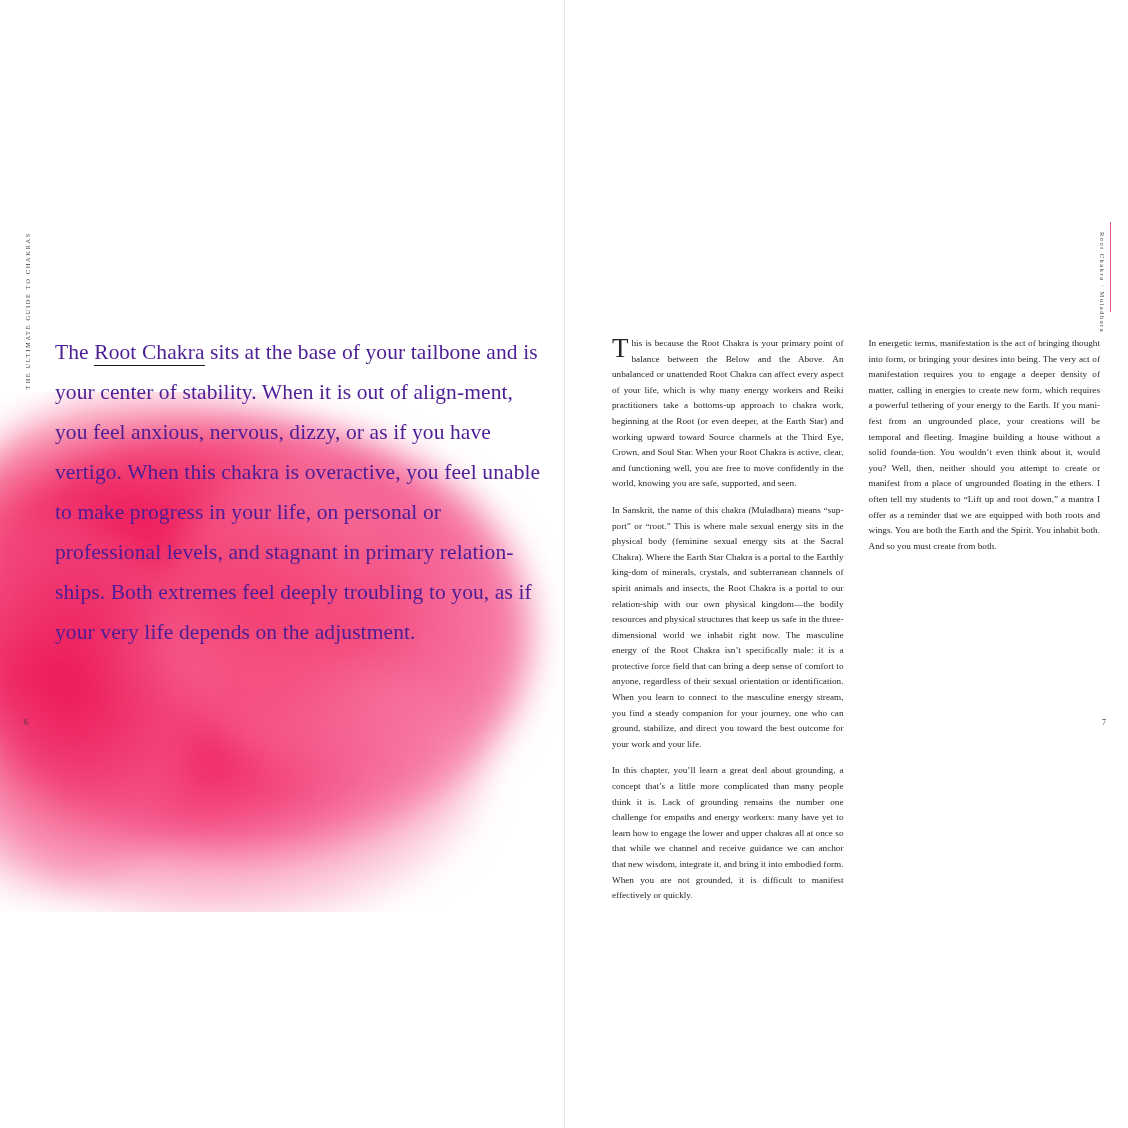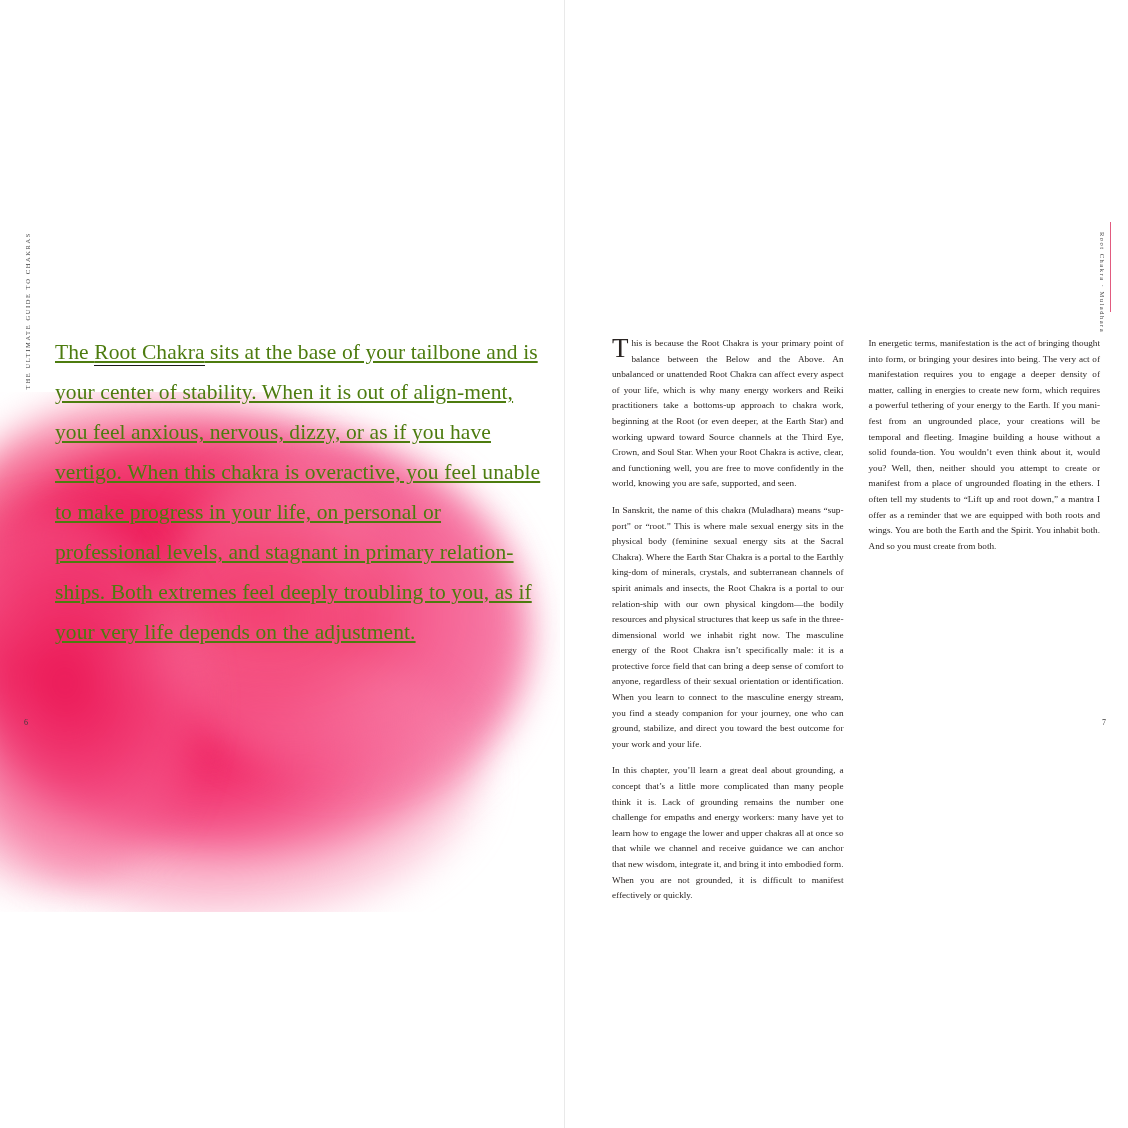--- a/index.html
+++ b/index.html
@@ -100,23 +100,22 @@
     color: #3b3b3b;
   }
 
   .lead-paragraph {
     position: absolute;
     left: 55px;
     top: 332px;
     width: 492px;
     font-size: 21.5px;
     line-height: 40px;
-    color: #4d7c0f;
+    color: #4c1d95;
     letter-spacing: 0.1px;
-    text-decoration: underline;
   }
   .lead-paragraph .term {
     border-bottom: 1px solid #1a1a1a;
     padding-bottom: 1px;
   }
 
   
   .page-right {
     position: absolute;
     left: 564px;

